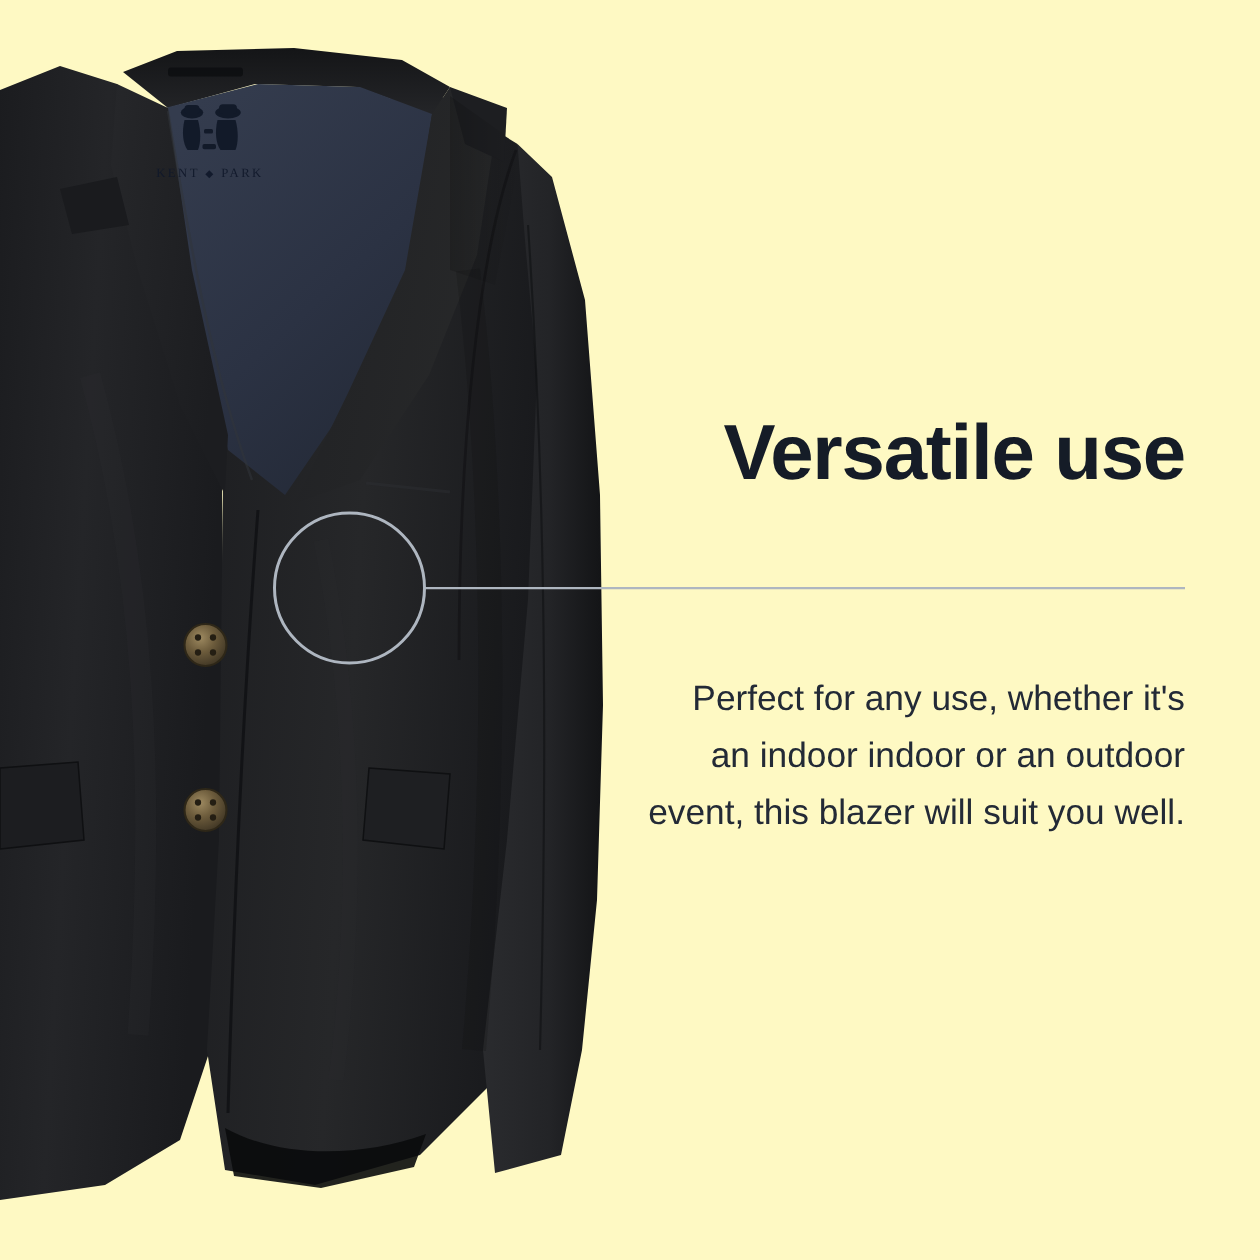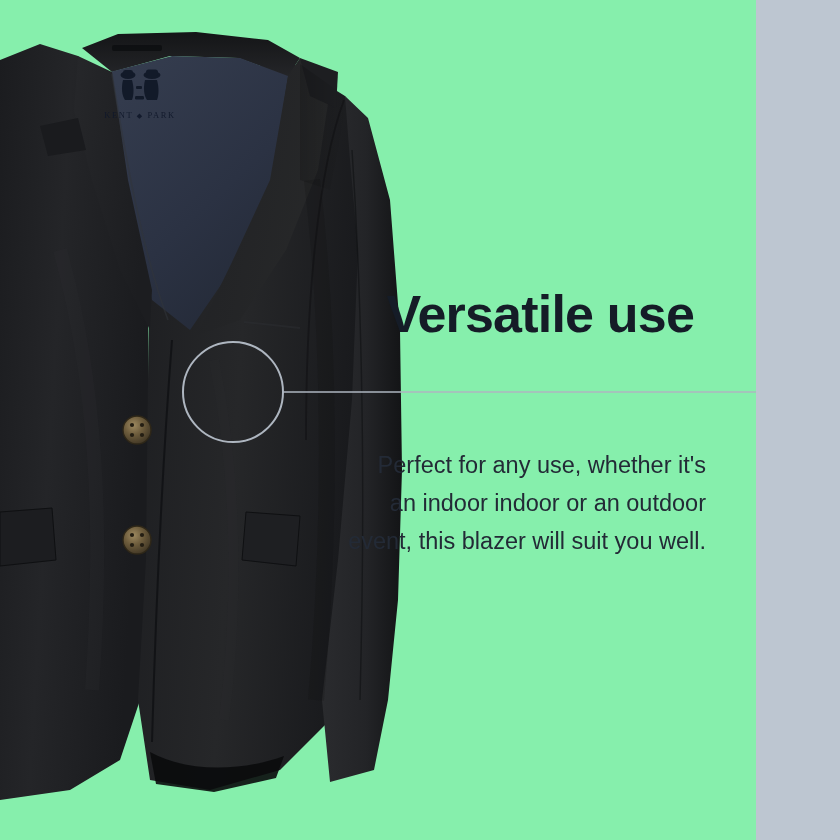--- a/index.html
+++ b/index.html
@@ -2,23 +2,23 @@
 <html><head>
 <meta charset="utf-8">
 <style>
   html, body {
     margin: 0;
     padding: 0;
     background: #BDC6D1;
   }
   #stage {
     position: relative;
-    width: 756px;
+    width: 840px;
     height: 840px;
-    background: #86efac;
+    background: #fef9c3;
     overflow: hidden;
     font-family: "Liberation Sans", sans-serif;
   }
   #jacket-svg {
     position: absolute;
     left: 0;
     top: 0;
     width: 840px;
     height: 840px;
   }
@@ -48,21 +48,21 @@
     left: 0;
     top: 0;
     width: 840px;
     height: 840px;
     pointer-events: none;
   }
   .headline {
     position: absolute;
     right: 50px;
     top: 275px;
-    margin: 12px;
+    margin: 0;
     font-size: 52px;
     font-weight: bold;
     letter-spacing: -0.8px;
     color: #151C27;
     text-align: right;
     line-height: 1.06;
     white-space: nowrap;
   }
   .body-copy {
     position: absolute;

